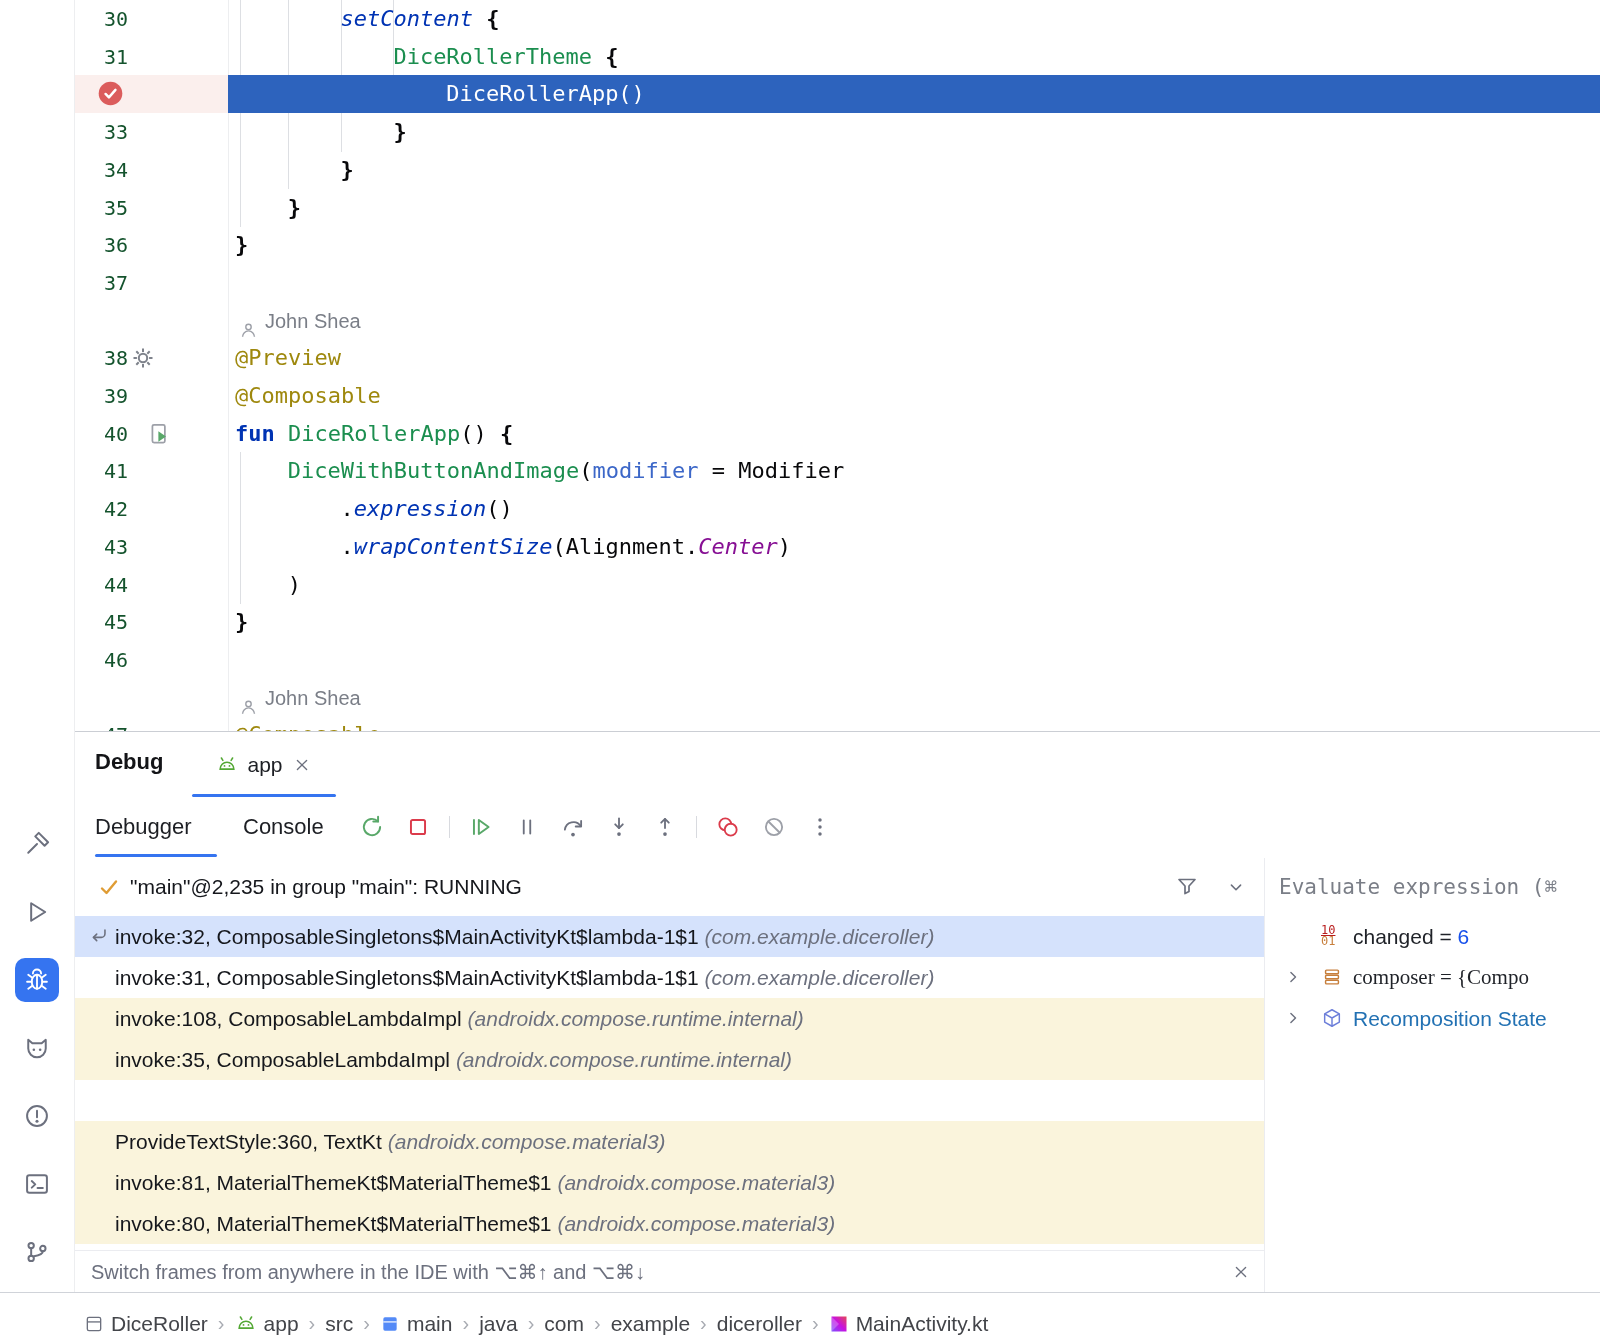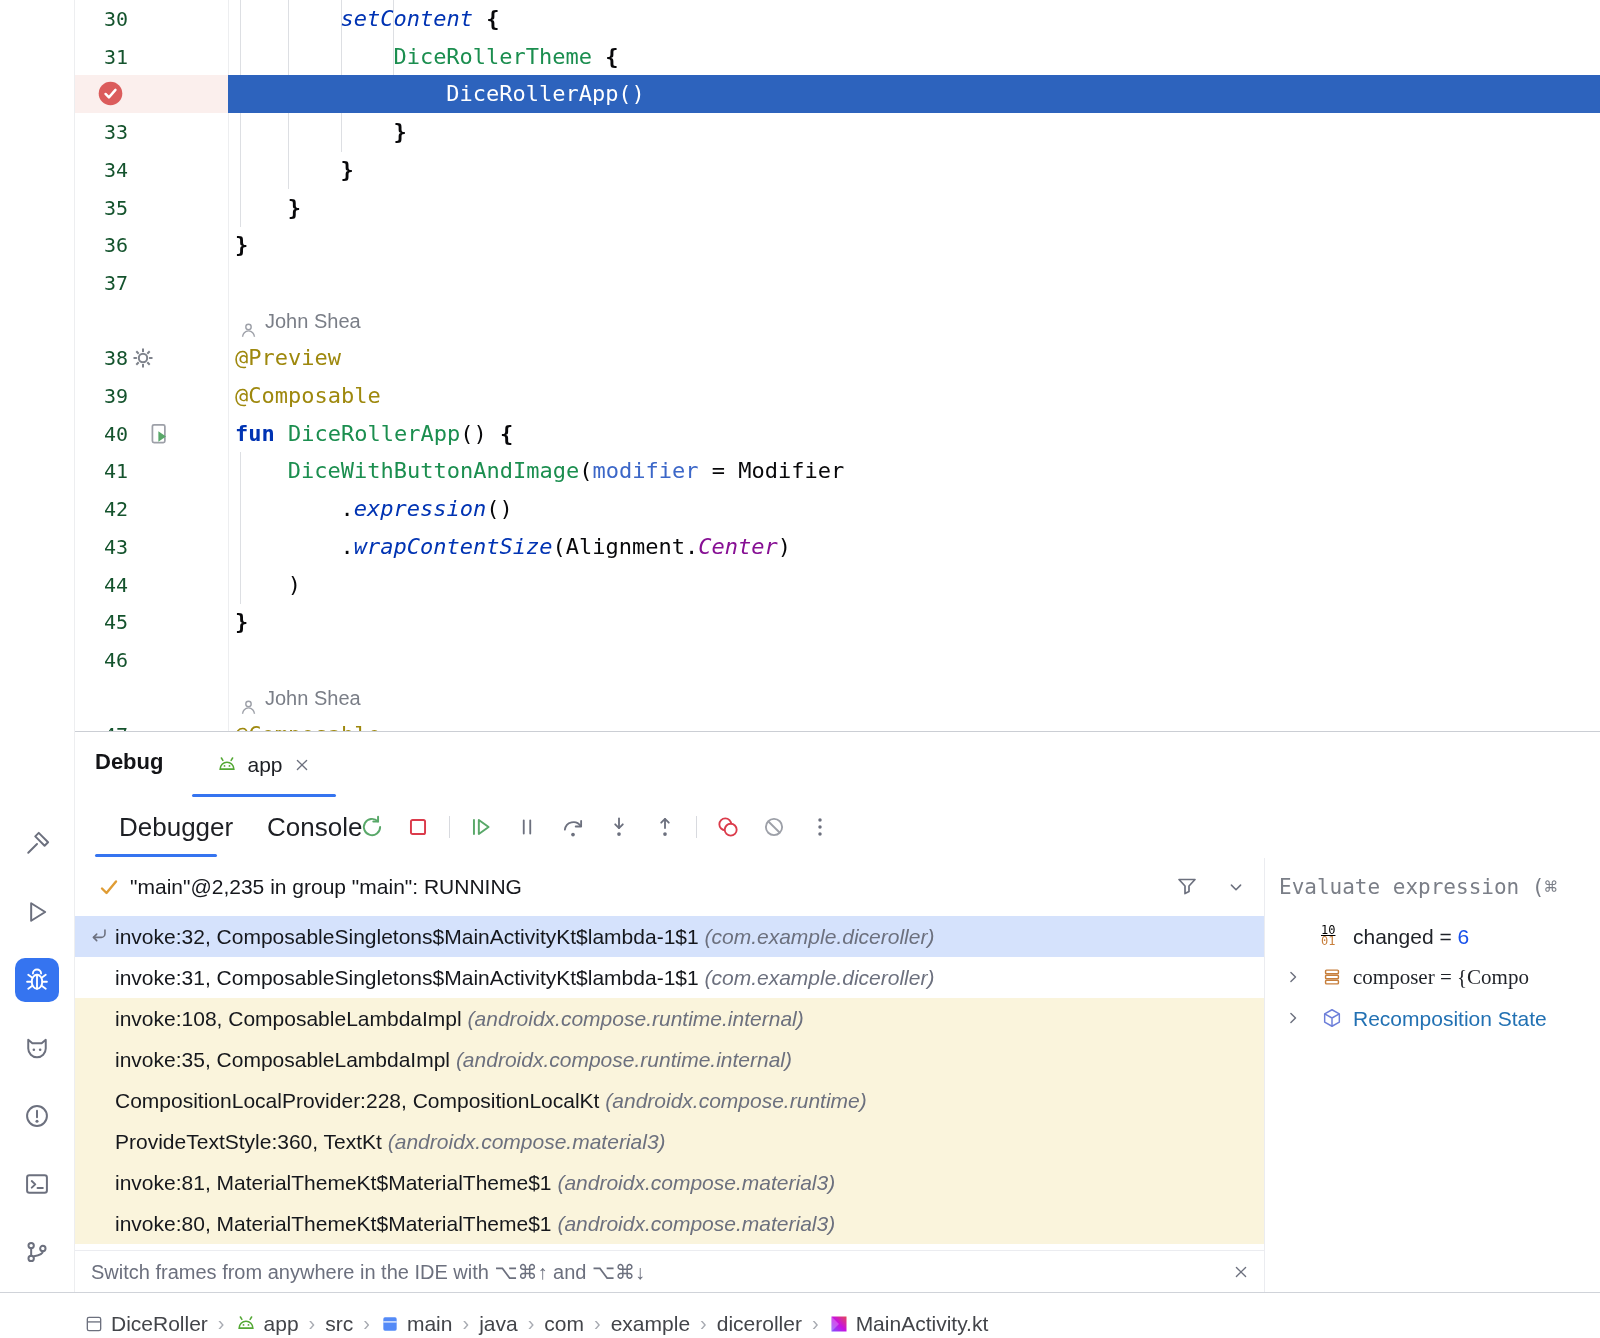--- a/index.html
+++ b/index.html
@@ -34,21 +34,21 @@
 .tk-brace{color:#08080A;font-weight:bold}
 .tk-exec{color:#FFFFFF}
 .inlay{position:absolute;top:0;height:38px;display:flex;align-items:flex-end;gap:7px;font-size:20px;color:#7A7E87;}
 
 
 #debug-header{position:absolute;left:75px;top:731px;width:1525px;height:127px;background:#fff;border-top:1px solid #CBCED4;}
 #debug-title{position:absolute;left:20px;top:17px;font-size:22px;font-weight:bold;color:#131417;}
 #session-tab{position:absolute;left:117px;top:0;width:144px;height:66px;display:flex;align-items:center;justify-content:center;gap:9px;}
 #session-underline{position:absolute;left:117px;top:62px;width:144px;height:3px;border-radius:2px;background:#3574F0;}
 #subrow{position:absolute;left:0;top:66px;width:100%;height:61px;border-bottom:1px solid #EBECF0;}
-.subtab{position:absolute;top:0;height:58px;display:flex;align-items:center;font-size:26px;color:#1D1F24;margin-left:24px;}
+.subtab{position:absolute;top:0;height:58px;display:flex;align-items:center;font-size:22px;color:#1D1F24;}
 #tab-debugger{left:20px;}
 #debugger-underline{position:absolute;left:20px;top:56px;width:122px;height:3px;border-radius:2px;background:#3574F0;}
 #tab-console{left:168px;}
 #dbg-toolbar{position:absolute;left:282px;top:0;height:58px;display:flex;align-items:center;gap:16px;}
 .tbtn{width:30px;height:30px;display:flex;align-items:center;justify-content:center;border-radius:4px;}
 .tsep{width:1px;height:22px;background:#D8DADF;}
 #session-label{font-size:21px;color:#1D1F24;}
 
 
 #debug-left{position:absolute;left:75px;top:858px;width:1190px;height:434px;background:#fff;border-right:1px solid #EBECF0;}
@@ -75,21 +75,21 @@
 #vars{position:absolute;left:0;top:58px;width:100%;}
 .vrow{position:absolute;left:0;width:100%;height:41px;font-size:21px;color:#1F2228;white-space:nowrap;}
 .vchev{position:absolute;left:18px;top:10px;}
 .vic{position:absolute;left:56px;top:9px;}
 .vtxt{position:absolute;left:88px;top:0;line-height:41px;}
 .vnum{color:#1750EB;}
 .vname-special{color:#2271B3;}
 .veq{color:#1F2228;}
 .bin{display:flex;flex-direction:column;line-height:11px;font-family:"DejaVu Sans Mono","Liberation Mono",monospace;font-size:12px;}
 .bin i{font-style:normal;}
-.bin i:first-child{color:#000000;text-decoration:underline;}
+.bin i:first-child{color:#b91c1c;text-decoration:underline;}
 .bin i:last-child{color:#C77F3C;}
 
 
 #statusbar{position:absolute;left:0;top:1292px;width:1600px;height:46px;background:#fff;border-top:1px solid #D0D3D9;}
 #crumbs{position:absolute;left:84px;top:19px;display:flex;gap:10px;font-size:21px;color:#43454A;white-space:nowrap;}
 .crumb{display:flex;align-items:center;gap:7px;}
 .crumb-sep{color:#A8ABB2;font-size:20px;}
 </style>
 </head>
 <body>
@@ -441,23 +441,20 @@
       </div>
       <div class="frame" style="top: 41px;">
         <span class="ftxt"><span>invoke:31, ComposableSingletons$MainActivityKt$lambda-1$1</span> <span class="fpkg">(com.example.diceroller)</span></span>
       </div>
       <div class="frame lib" style="top: 82px;">
         <span class="ftxt"><span>invoke:108, ComposableLambdaImpl</span> <span class="fpkg">(androidx.compose.runtime.internal)</span></span>
       </div>
       <div class="frame lib" style="top: 123px;">
         <span class="ftxt"><span>invoke:35, ComposableLambdaImpl</span> <span class="fpkg">(androidx.compose.runtime.internal)</span></span>
       </div>
-      <div class="frame lib" style="top: 164px;">
-        <span class="ftxt"><span>CompositionLocalProvider:228, CompositionLocalKt</span> <span class="fpkg">(androidx.compose.runtime)</span></span>
-      </div>
       <div class="frame lib" style="top: 205px;">
         <span class="ftxt"><span>ProvideTextStyle:360, TextKt</span> <span class="fpkg">(androidx.compose.material3)</span></span>
       </div>
       <div class="frame lib" style="top: 246px;">
         <span class="ftxt"><span>invoke:81, MaterialThemeKt$MaterialTheme$1</span> <span class="fpkg">(androidx.compose.material3)</span></span>
       </div>
       <div class="frame lib" style="top: 287px;">
         <span class="ftxt"><span>invoke:80, MaterialThemeKt$MaterialTheme$1</span> <span class="fpkg">(androidx.compose.material3)</span></span>
       </div>
     </div>

